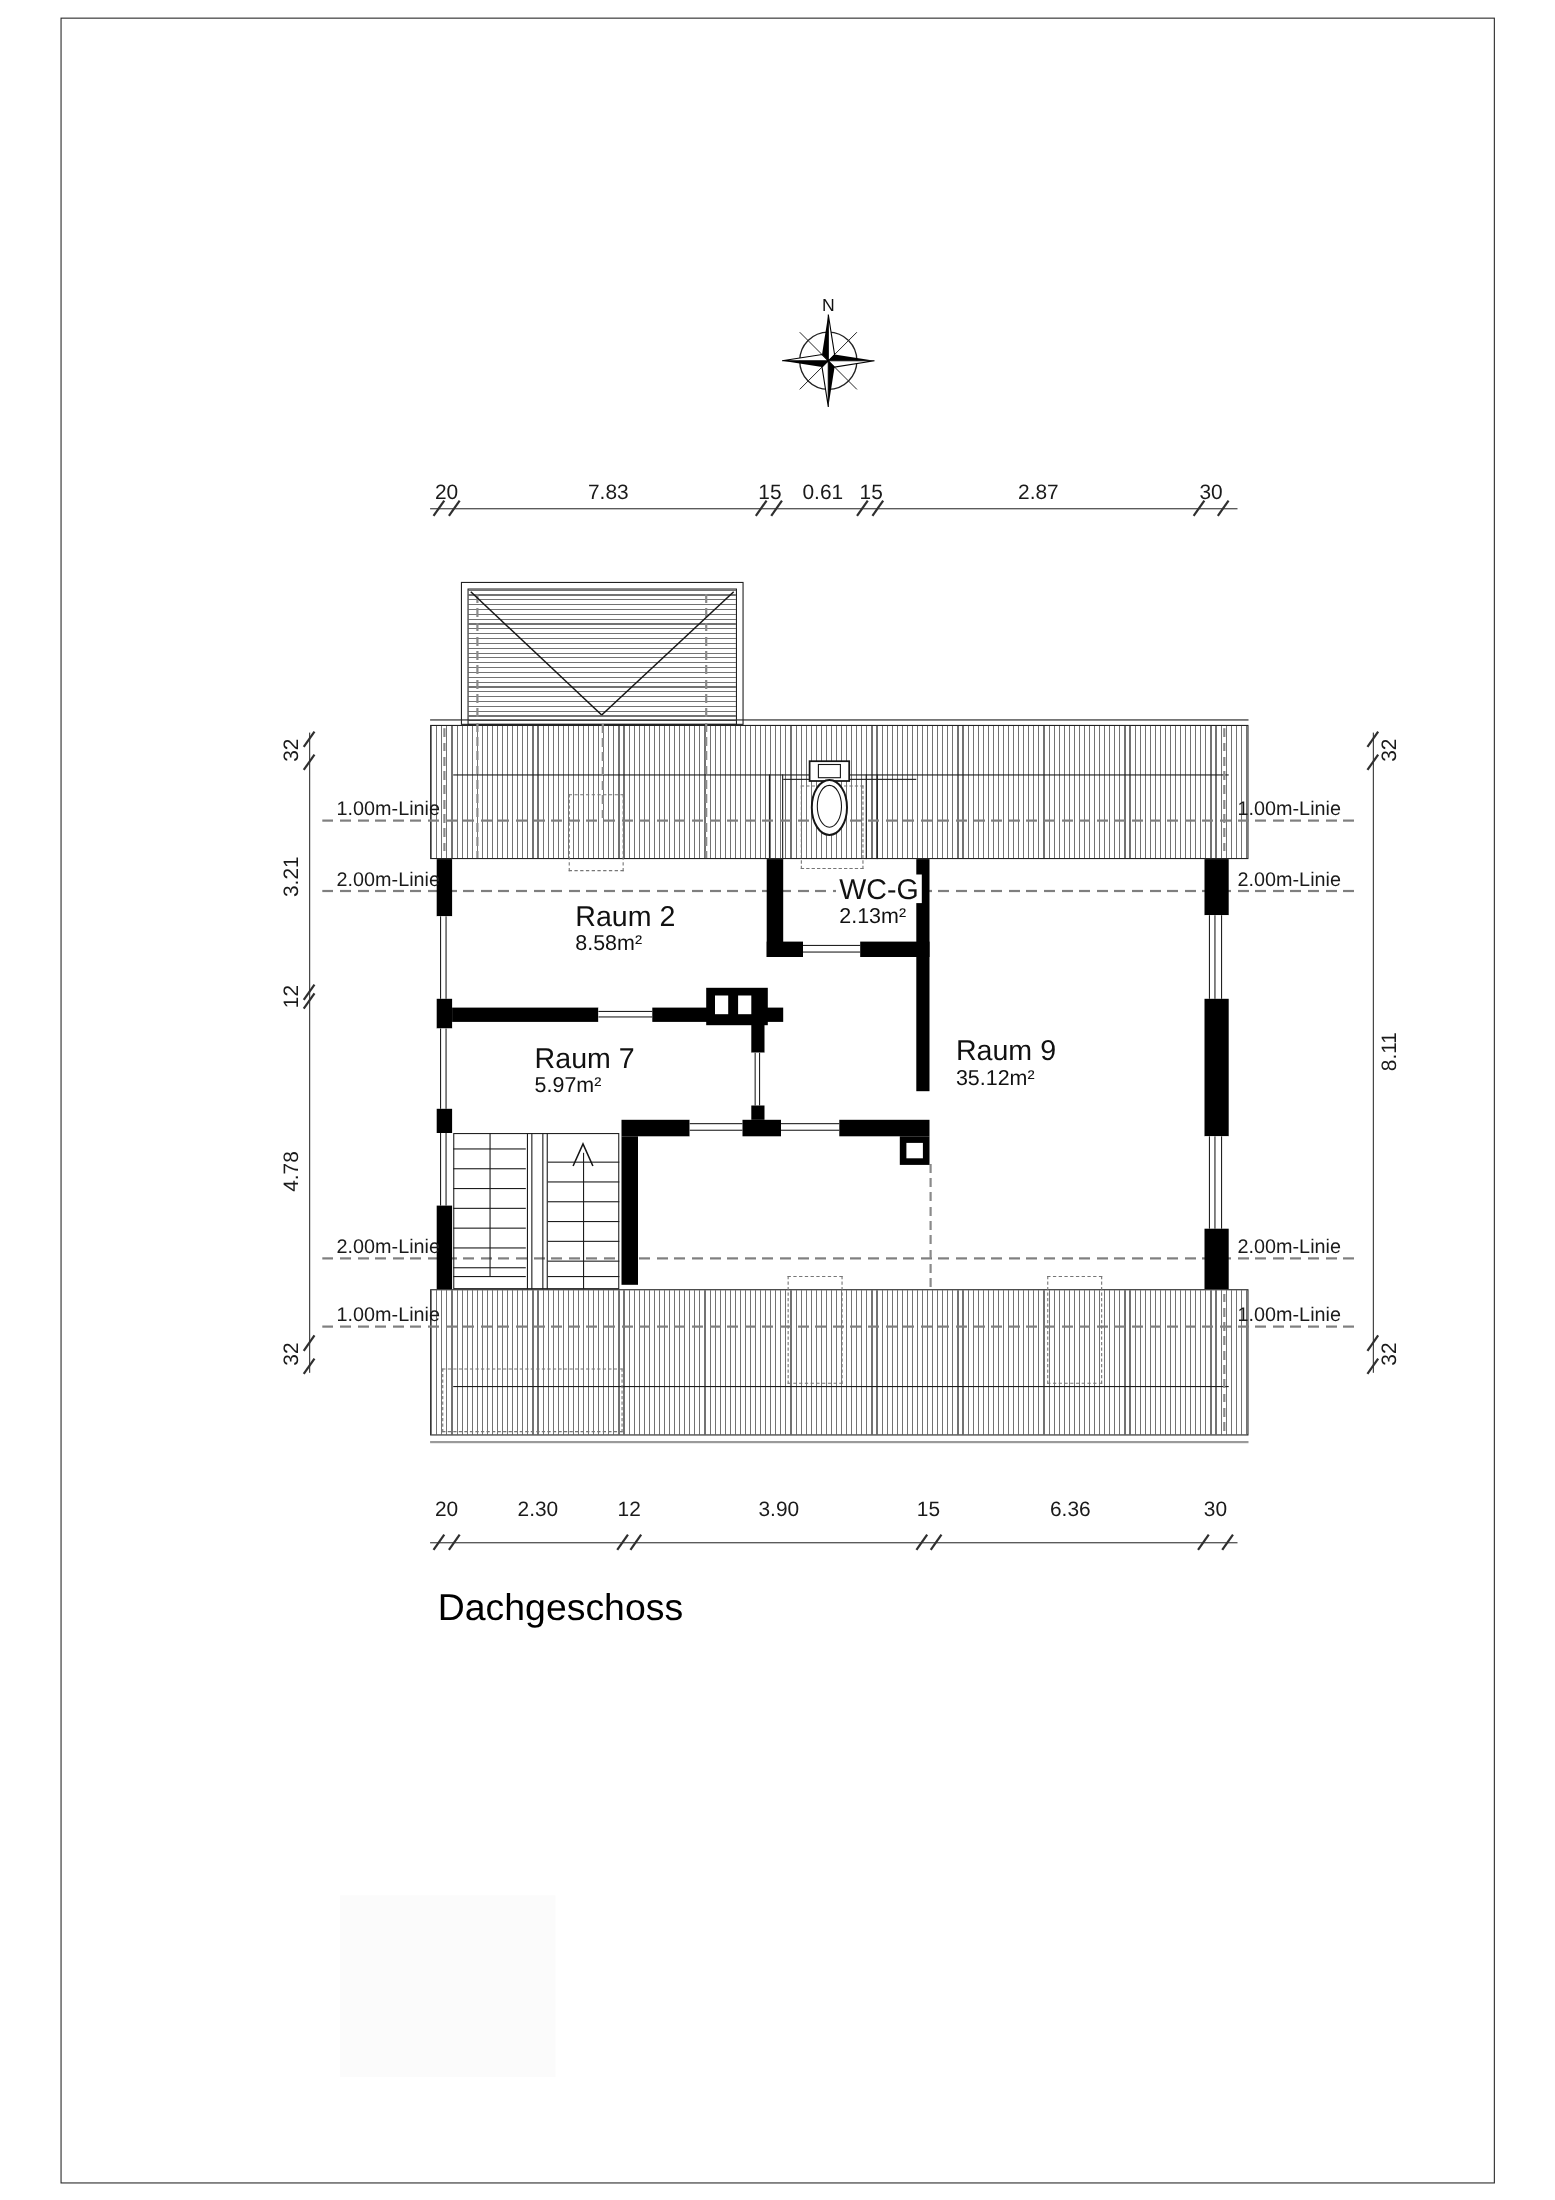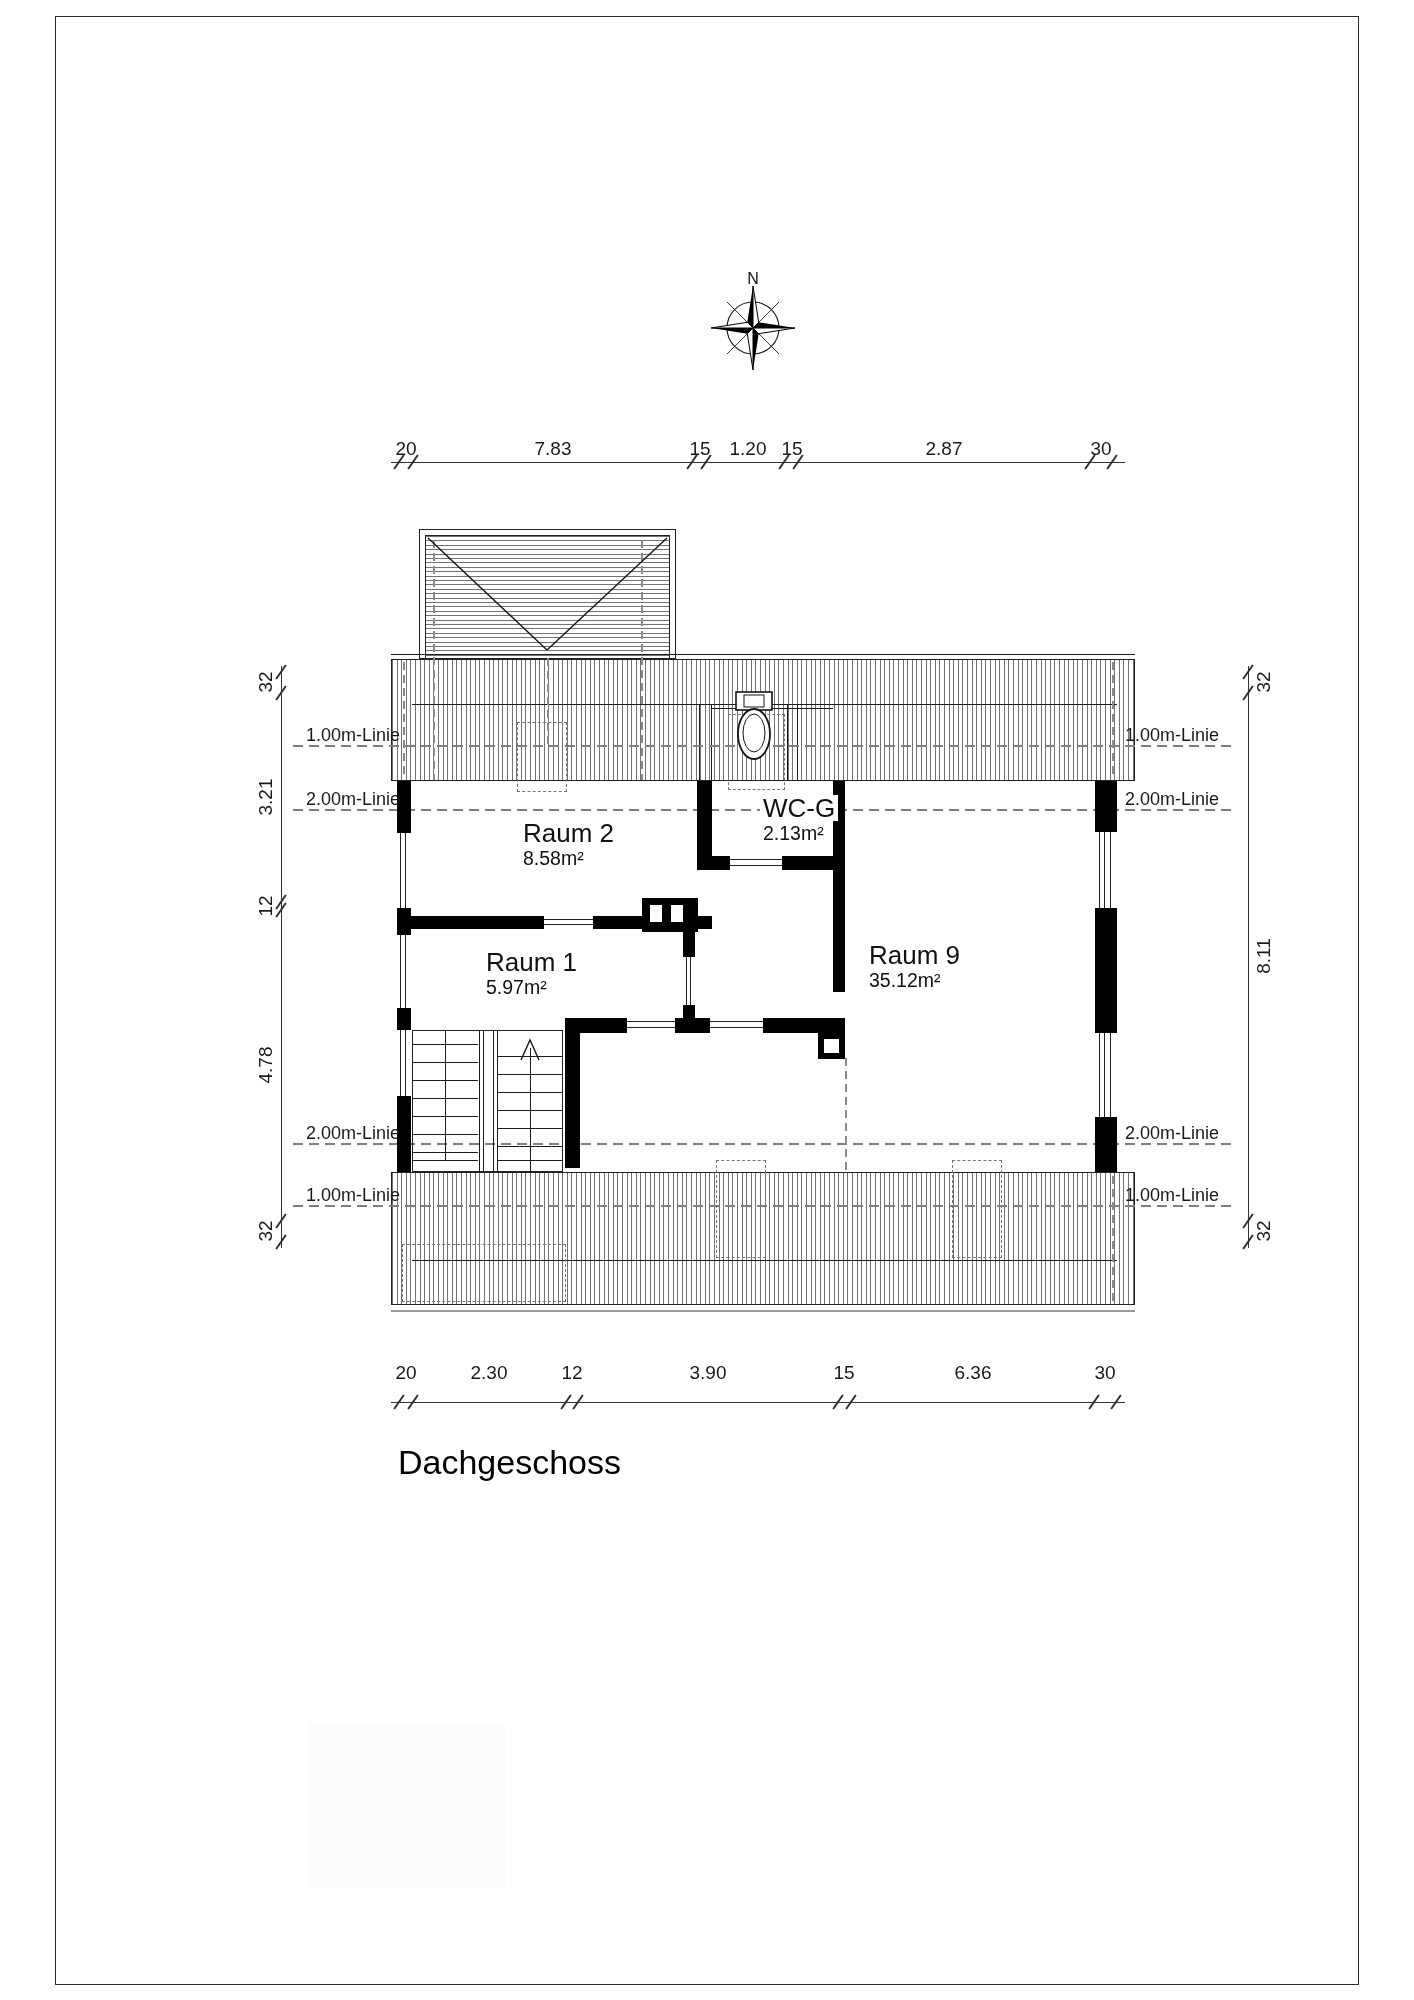--- a/index.html
+++ b/index.html
@@ -218,41 +218,41 @@
 
 <div class="abs room-label" style="left:523px;top:820px;">
   <span class="rname">Raum 2</span>
   <span class="rarea">8.58m²</span>
 </div>
 <div class="abs room-label" style="left:720px;top:795px;">
   <span class="rname"><span class="wbg">WC-G</span></span>
   <span class="rarea"><span class="wbg">2.13m²</span></span>
 </div>
 <div class="abs room-label" style="left:486px;top:949px;">
-  <span class="rname">Raum 1</span>
+  <span class="rname">Raum 7</span>
   <span class="rarea">5.97m²</span>
 </div>
 <div class="abs room-label" style="left:869px;top:942px;">
   <span class="rname">Raum 9</span>
   <span class="rarea">35.12m²</span>
 </div>
 
 <div class="abs dimline" style="left:391px;top:462px;width:734px;height:1px;"></div>
 <div class="abs tick" style="left:399px;top:462px;"></div>
 <div class="abs tick" style="left:413px;top:462px;"></div>
 <div class="abs tick" style="left:692px;top:462px;"></div>
 <div class="abs tick" style="left:706px;top:462px;"></div>
 <div class="abs tick" style="left:784px;top:462px;"></div>
 <div class="abs tick" style="left:798px;top:462px;"></div>
 <div class="abs tick" style="left:1090px;top:462px;"></div>
 <div class="abs tick" style="left:1112px;top:462px;"></div>
 <span class="abs dim-label" style="left:406px;top:438px;">20</span>
 <span class="abs dim-label" style="left:553px;top:438px;">7.83</span>
 <span class="abs dim-label" style="left:700px;top:438px;">15</span>
-<span class="abs dim-label" style="left:748px;top:438px;">1.20</span>
+<span class="abs dim-label" style="left:748px;top:438px;">0.61</span>
 <span class="abs dim-label" style="left:792px;top:438px;">15</span>
 <span class="abs dim-label" style="left:944px;top:438px;">2.87</span>
 <span class="abs dim-label" style="left:1101px;top:438px;">30</span>
 
 <div class="abs dimline" style="left:391px;top:1402px;width:734px;height:1px;"></div>
 <div class="abs tick" style="left:399px;top:1402px;"></div>
 <div class="abs tick" style="left:413px;top:1402px;"></div>
 <div class="abs tick" style="left:566px;top:1402px;"></div>
 <div class="abs tick" style="left:578px;top:1402px;"></div>
 <div class="abs tick" style="left:838px;top:1402px;"></div>

